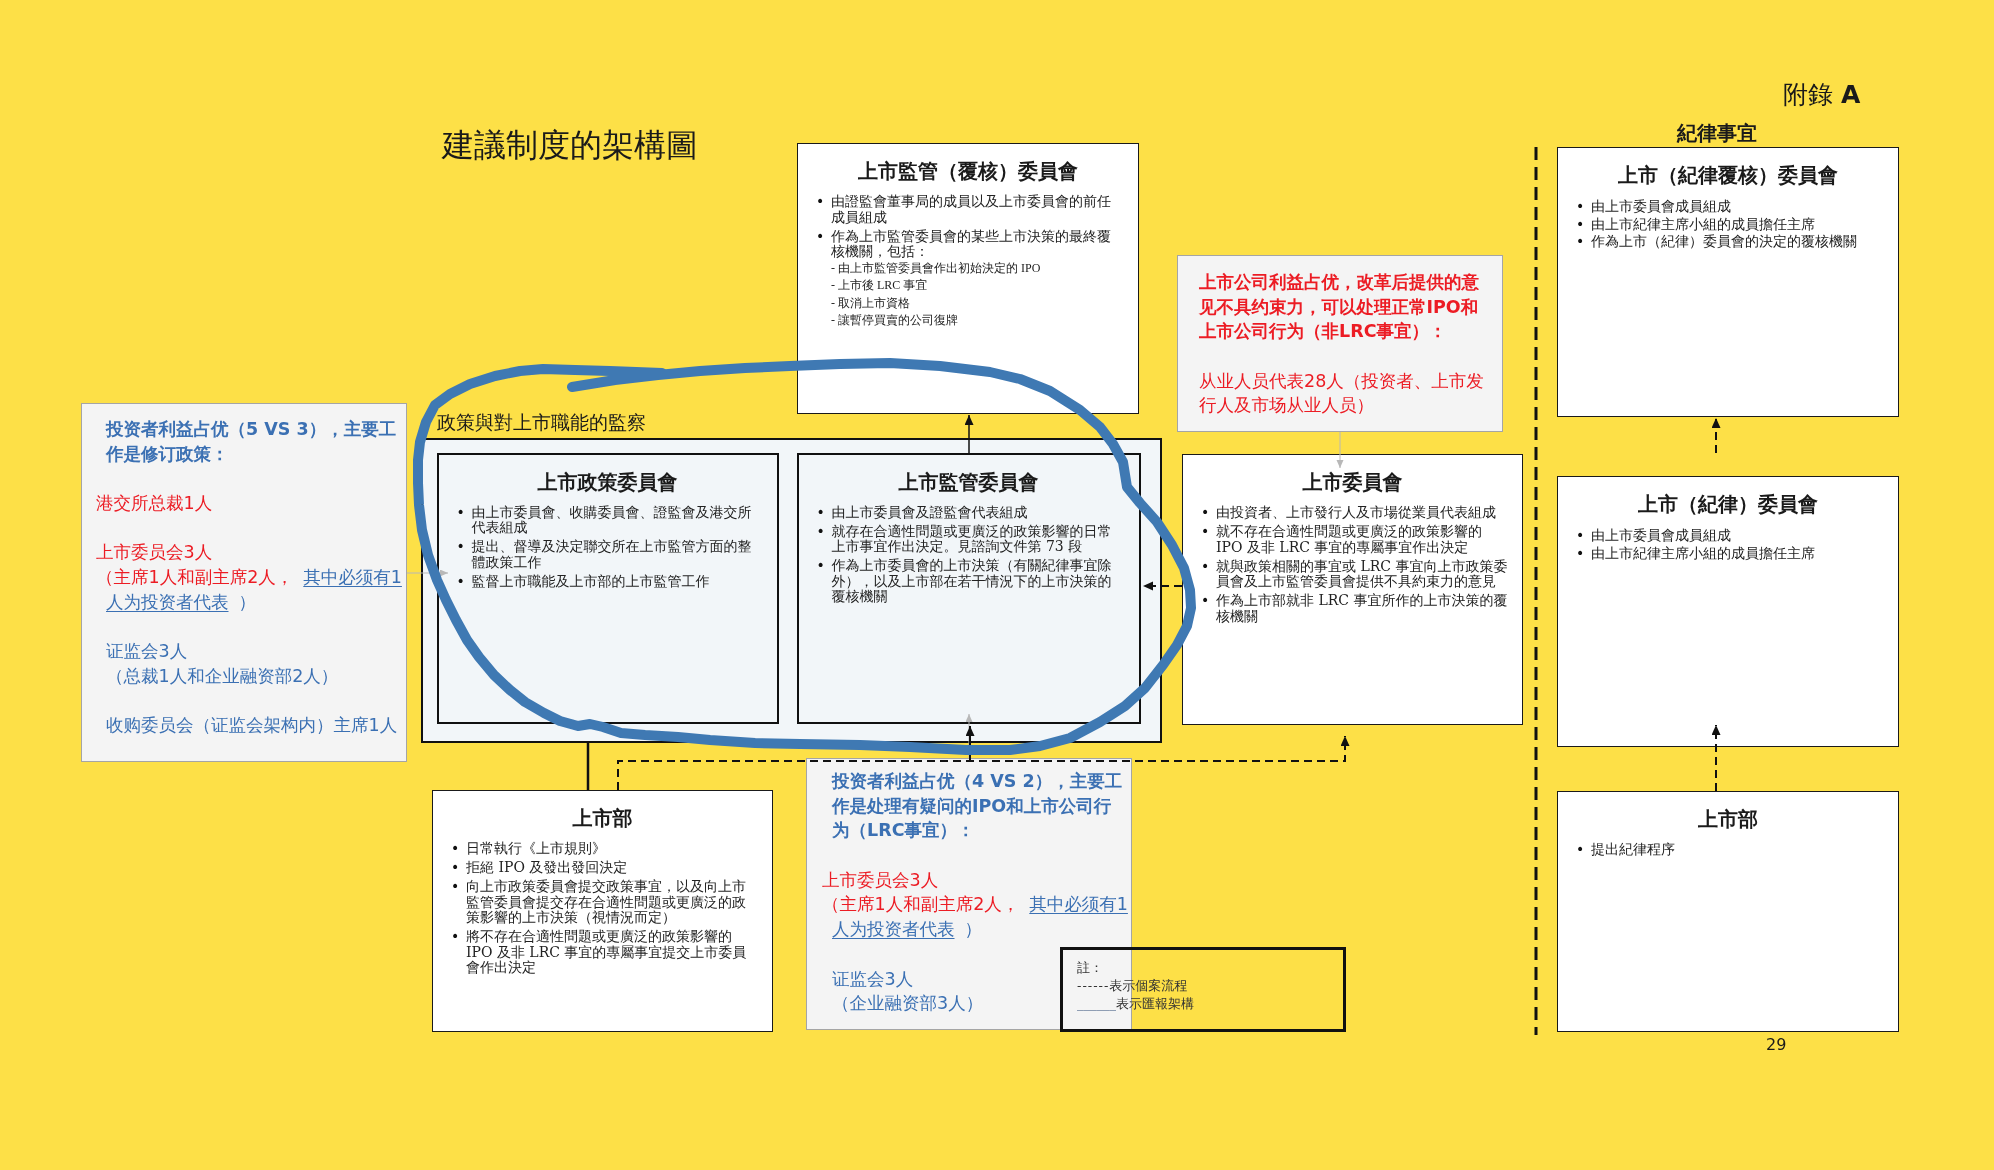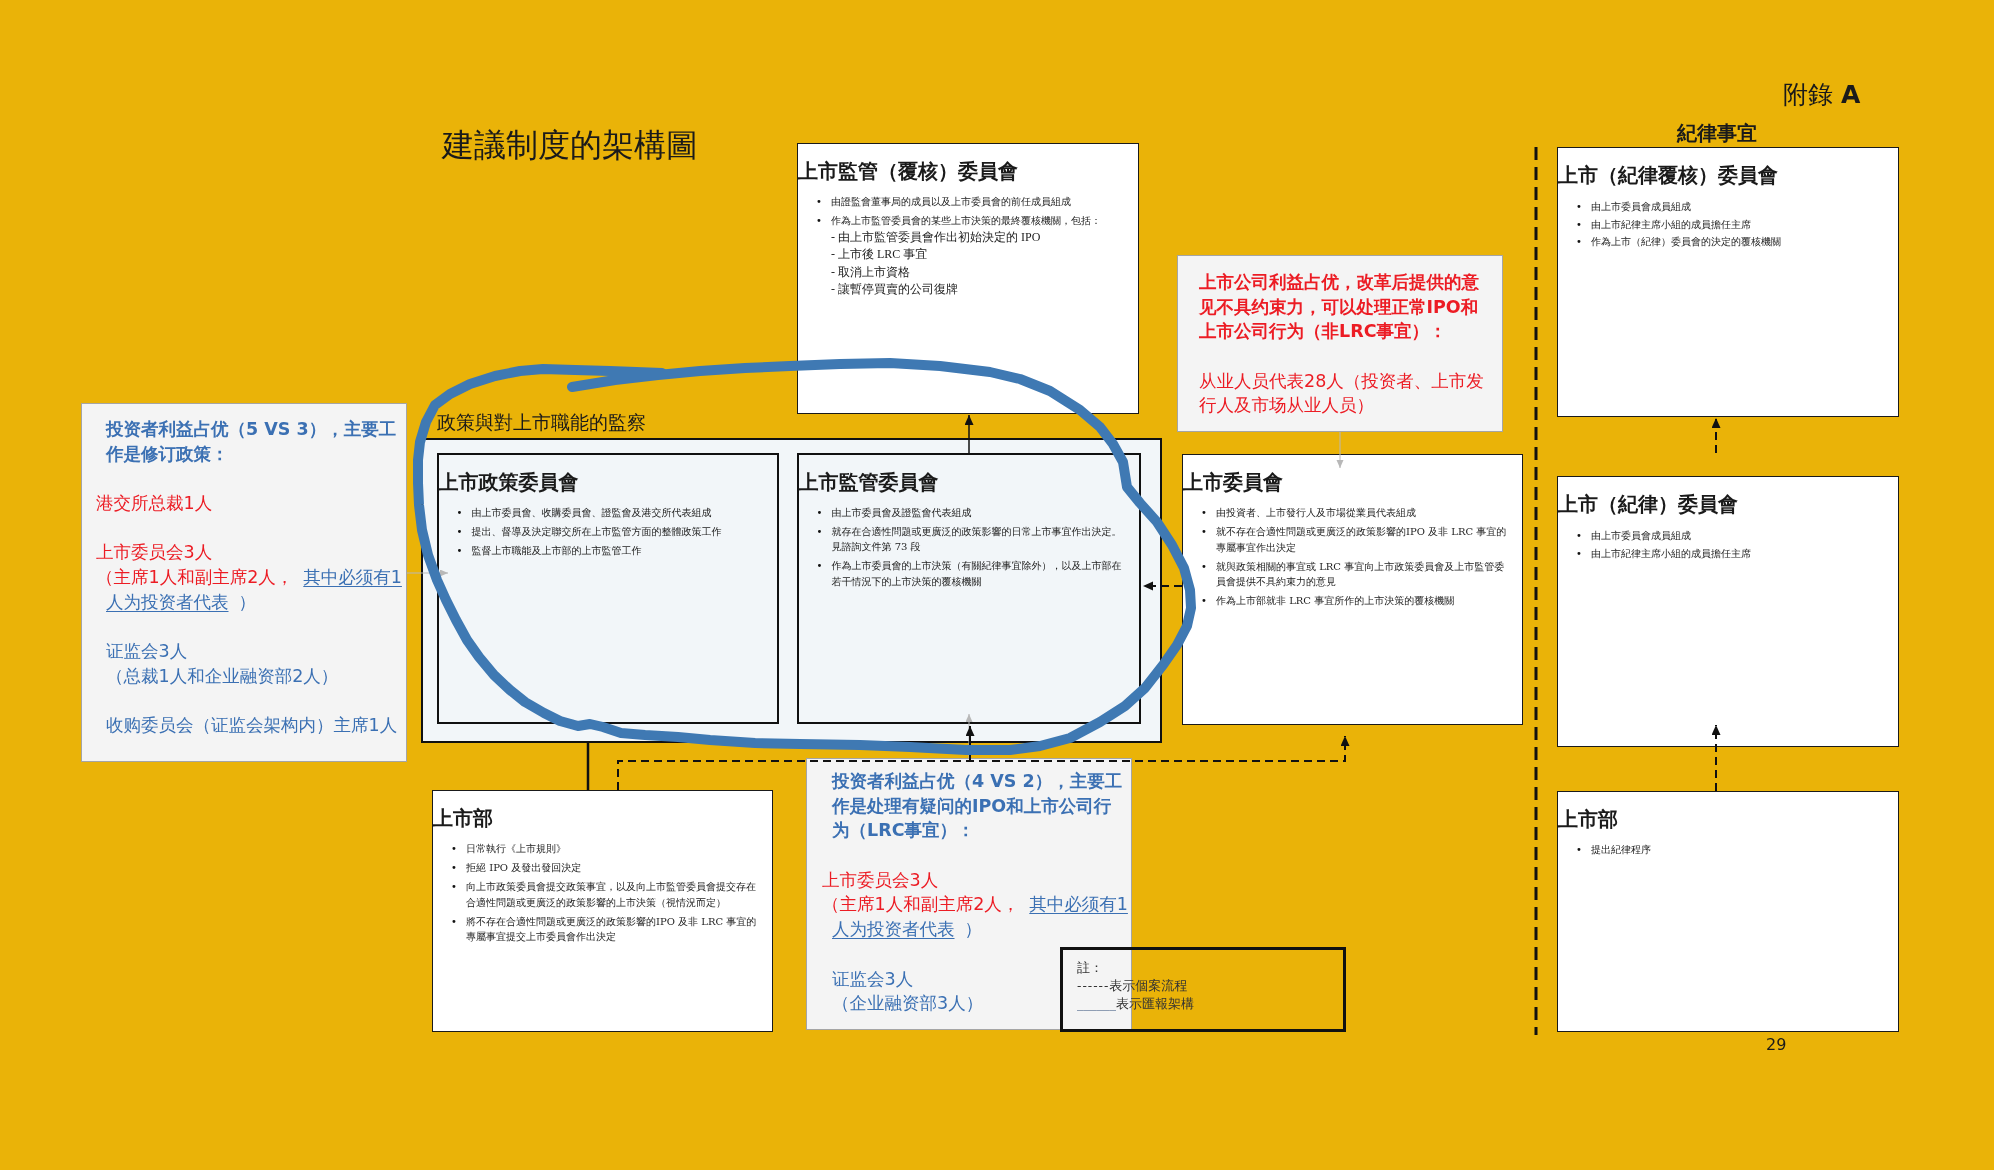--- a/index.html
+++ b/index.html
@@ -6,34 +6,34 @@
     --annotation-stroke:#3f79b3;
     --note-text-blue:#3b70b3;
     --note-text-red:#ec1c24;
     --note-background:#f4f4f4;
     --note-border:#a5a5a5;
     --policy-group-background:#f2f6f9;
     --box-border:#1a1a1a;
     --legend-report-line:#34507a;
   }
   html,body{margin:0;padding:0;background:#ffffff;}
-  #page{position:relative;width:1994px;height:1170px;overflow:hidden;background:#eab308;
+  #page{position:relative;width:1994px;height:1170px;overflow:hidden;background:#fde047;
         font-family:"DejaVu Sans","Liberation Sans",sans-serif;color:#1a1a1a;}
   .abs{position:absolute;white-space:nowrap;}
   .page-title{left:442px;top:129px;font-size:32px;line-height:32px;}
   .appendix{left:1783px;top:80px;font-size:25px;line-height:30px;}
   .appendix b{font-weight:bold;}
   .discipline-heading{left:1677px;top:121px;font-size:20px;line-height:24px;font-weight:bold;}
   .policy-label{left:437px;top:410px;font-size:19px;line-height:24px;}
   .page-number{left:1766px;top:1036px;font-size:16px;line-height:18px;text-align:right;}
 
   .box{position:absolute;box-sizing:border-box;border:1.5px solid var(--box-border);background:#ffffff;}
-  .box .title{font-size:20px;line-height:24px;font-weight:bold;margin-top:15px;white-space:nowrap;}
+  .box .title{text-align:center;font-size:20px;line-height:24px;font-weight:bold;margin-top:15px;white-space:nowrap;}
   .box ul{list-style:none;margin:11px 0 0 0;padding:0 14px 0 33px;
-          font-family:"DejaVu Serif","Liberation Serif",serif;font-size:10px;line-height:15.5px;color:#222;}
+          font-family:"DejaVu Serif","Liberation Serif",serif;font-size:14px;line-height:15.5px;color:#222;}
   .box li{position:relative;margin-bottom:3.5px;}
   .box li::before{content:"\2022";position:absolute;left:-15px;top:0;font-family:"DejaVu Sans",sans-serif;color:#111;}
   .box .sub{font-family:Liberation Serif, serif;font-size:12px;line-height:17.5px;
             padding-left:33px;color:#222;white-space:nowrap;}
 
   .policy-outer{position:absolute;left:421px;top:438px;width:741px;height:305px;box-sizing:border-box;
                 border:2.5px solid #111;background:var(--policy-group-background);}
   .policy-outer .box{border:2px solid #111;background:var(--policy-group-background);}
 
   .note{position:absolute;box-sizing:border-box;background:var(--note-background);

